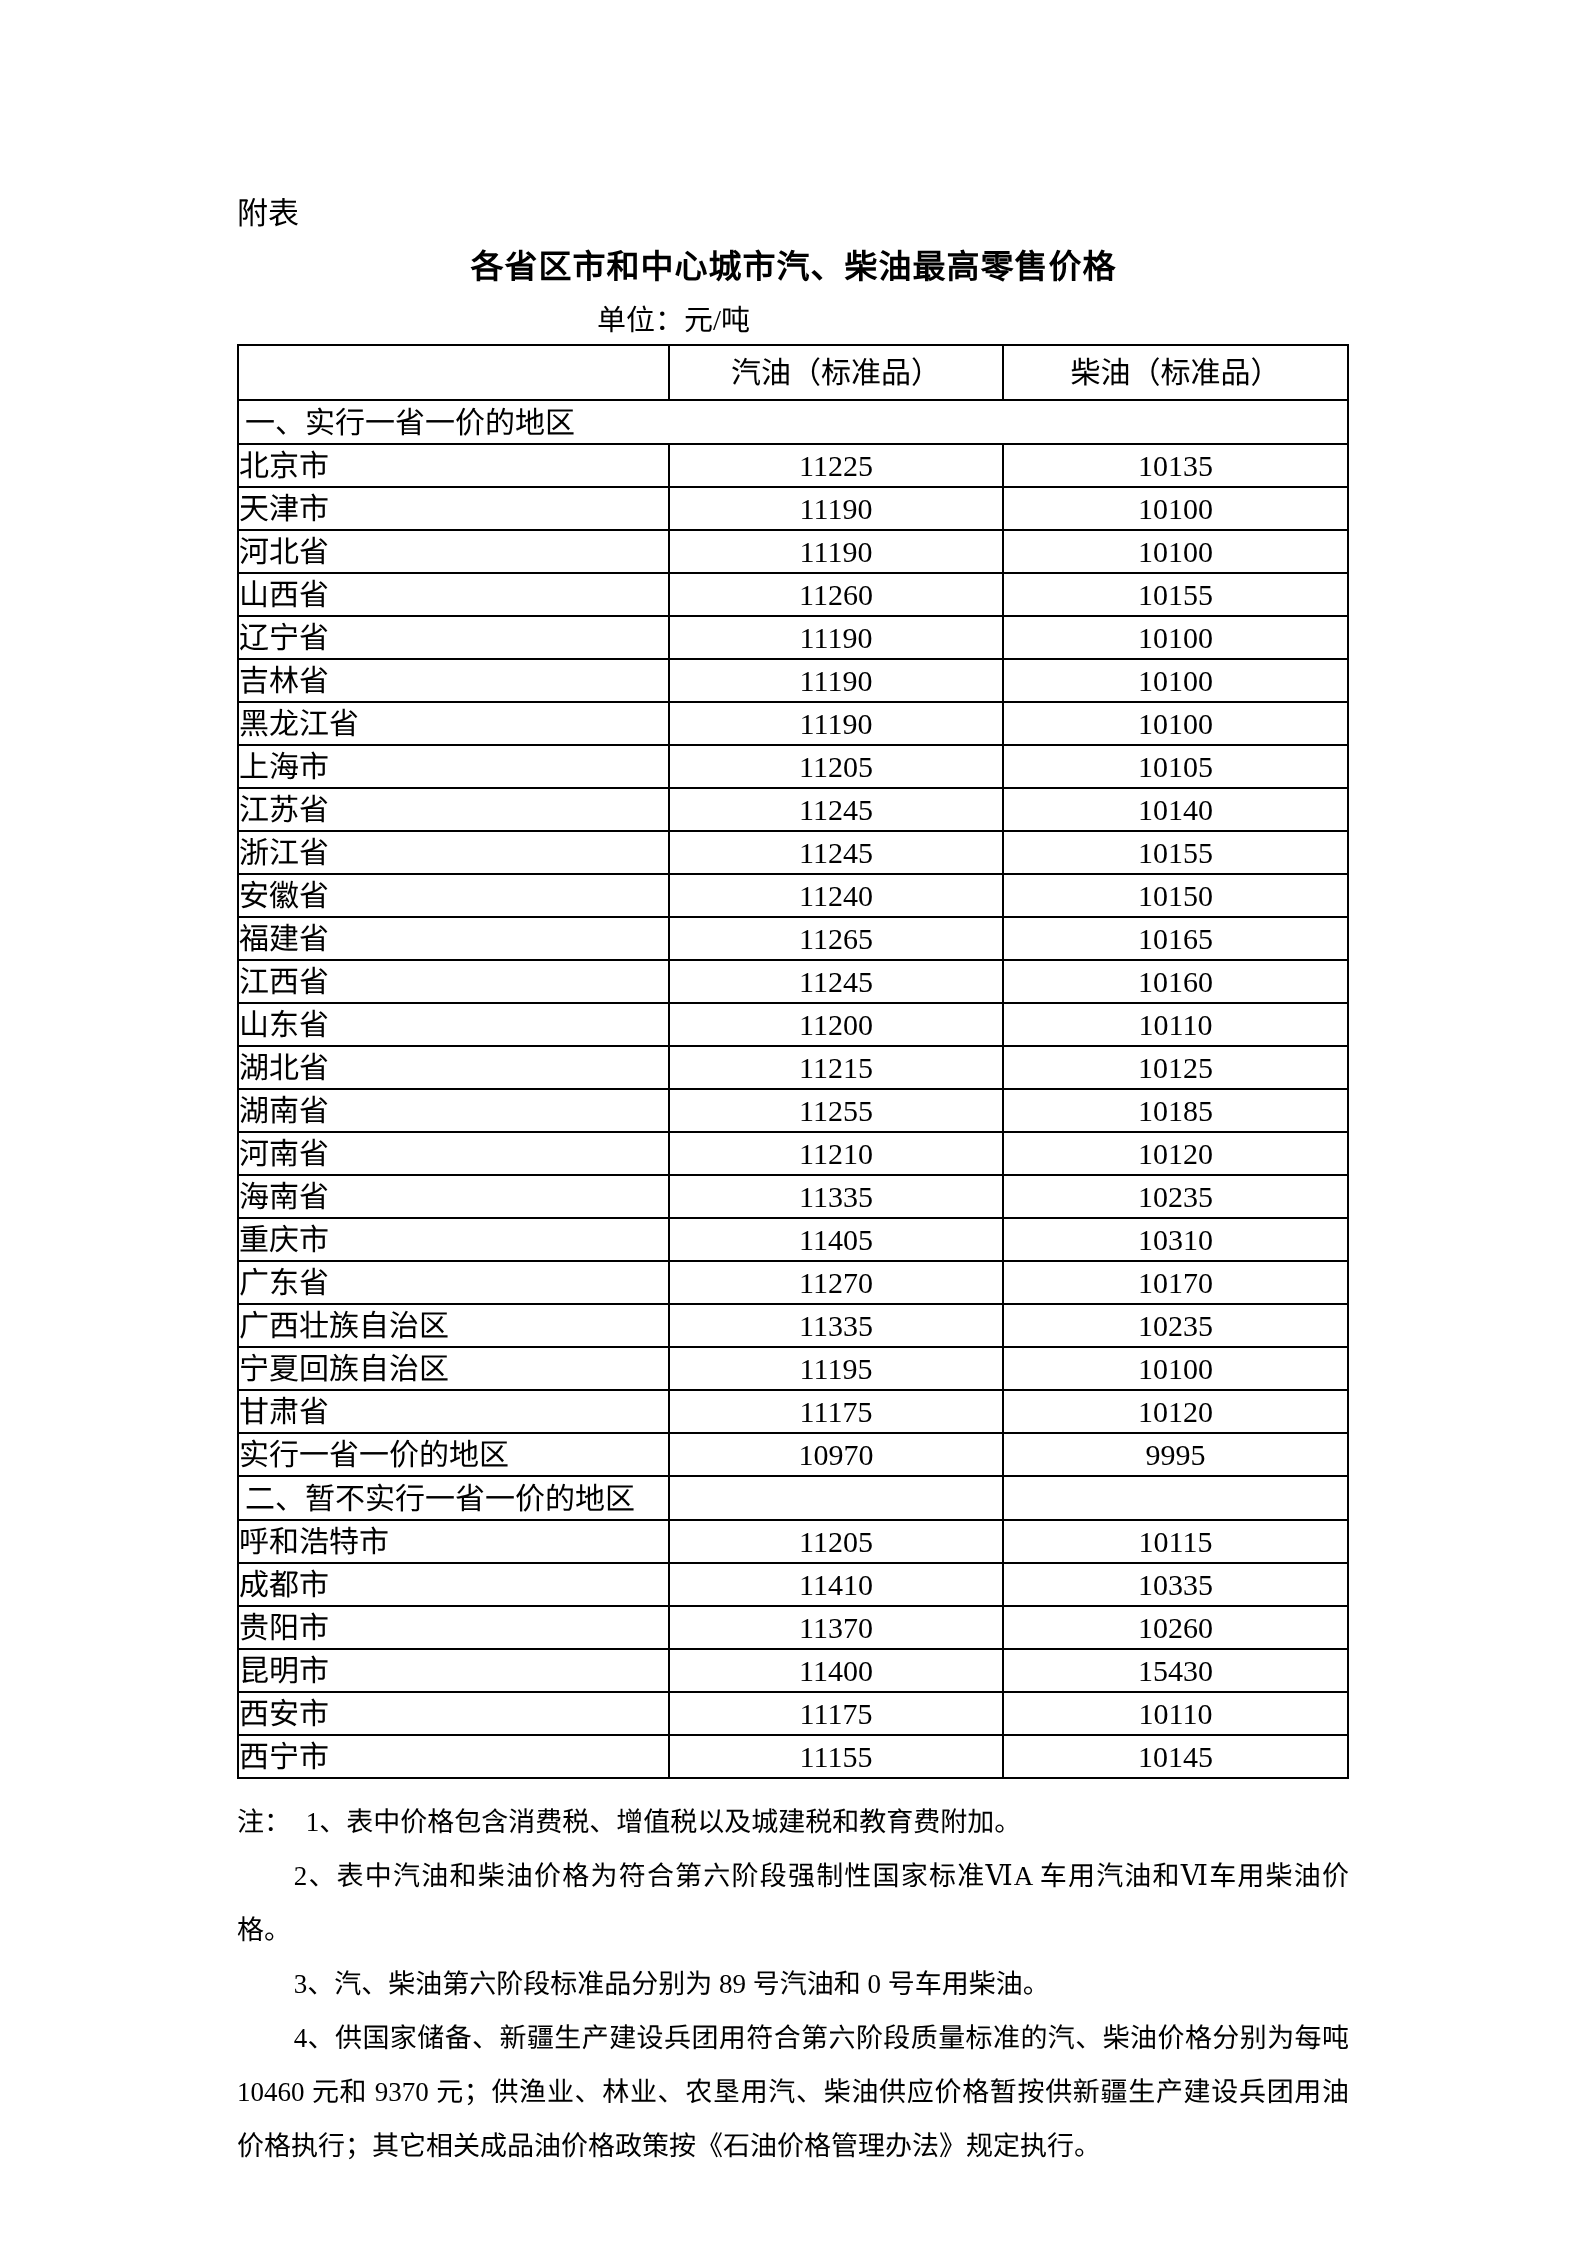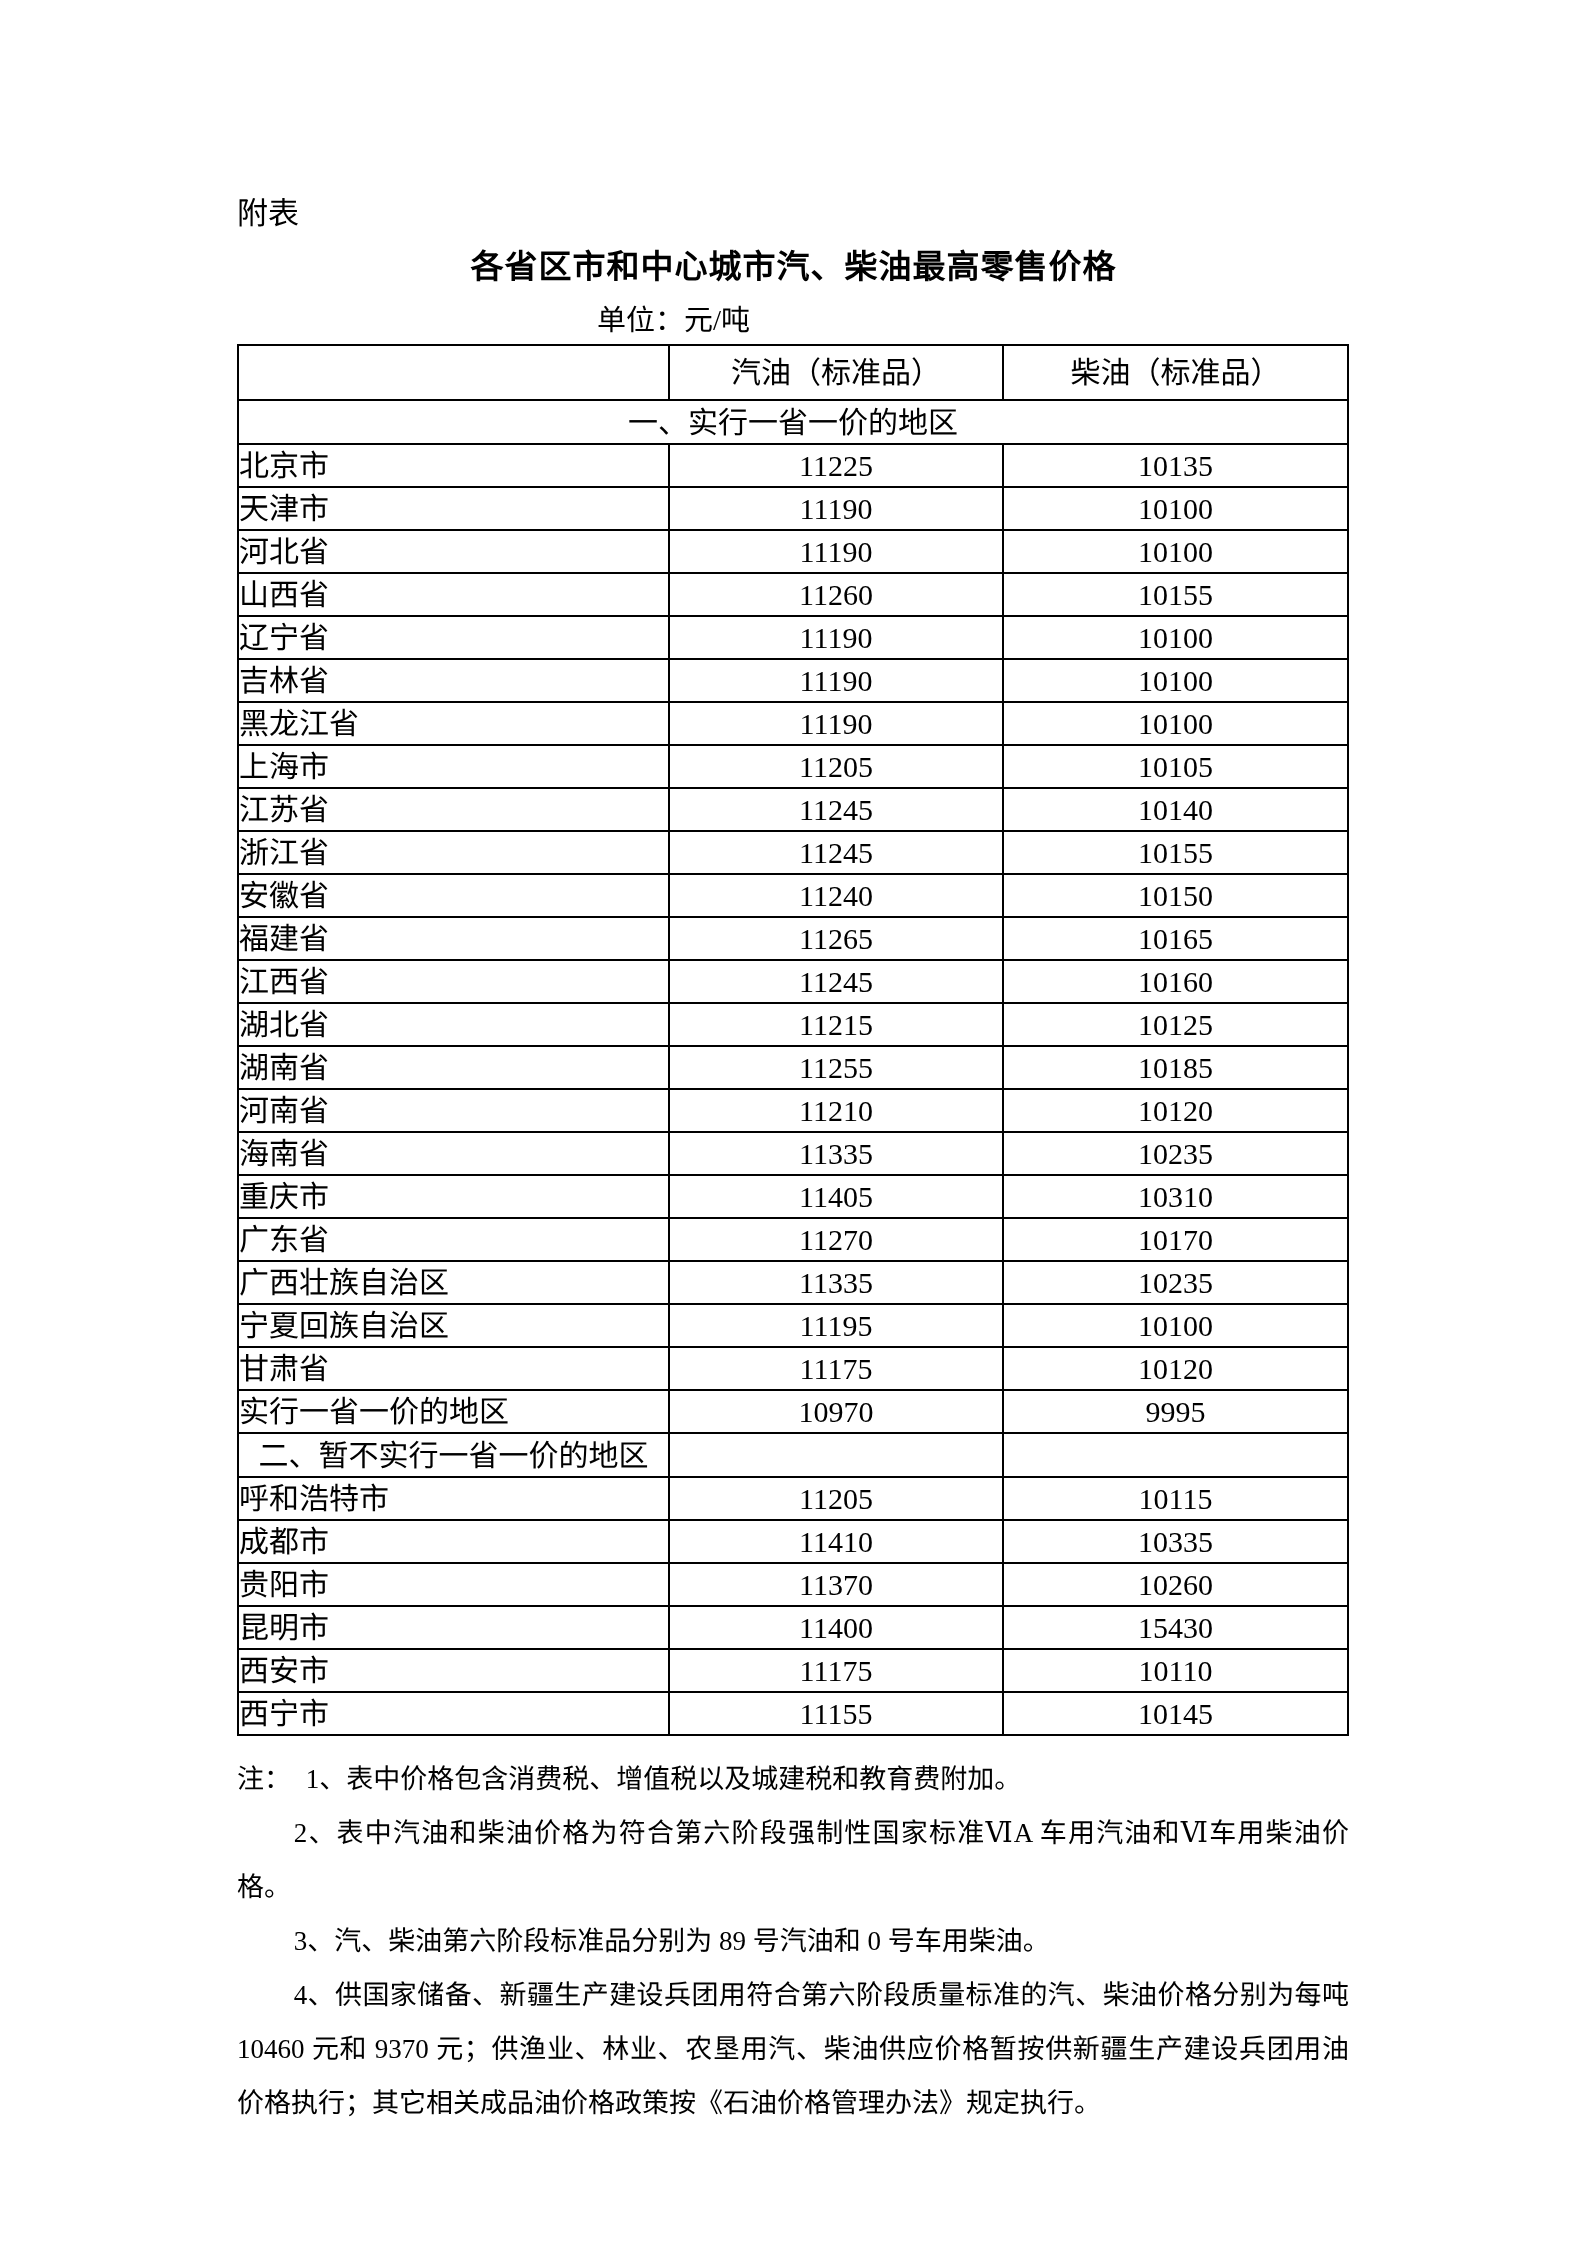--- a/index.html
+++ b/index.html
@@ -65,21 +65,22 @@
     overflow: hidden;
     white-space: nowrap;
   }
   table.price-table th {
     height: 53px;
     font-weight: normal;
     text-align: center;
   }
   tr.section-row td {
     height: 42px;
-    text-align: center;
+    text-align: left;
+    padding-left: 6px;
   }
   td.region-cell {
     height: 41px;
     text-align: left;
     padding-left: 84px;
   }
   td.price-cell {
     height: 41px;
     text-align: center;
   }
@@ -188,20 +189,25 @@
           <td class="region-cell">福建省</td>
           <td class="price-cell">11265</td>
           <td class="price-cell">10165</td>
         </tr>
         <tr>
           <td class="region-cell">江西省</td>
           <td class="price-cell">11245</td>
           <td class="price-cell">10160</td>
         </tr>
         <tr>
+          <td class="region-cell">山东省</td>
+          <td class="price-cell">11200</td>
+          <td class="price-cell">10110</td>
+        </tr>
+        <tr>
           <td class="region-cell">湖北省</td>
           <td class="price-cell">11215</td>
           <td class="price-cell">10125</td>
         </tr>
         <tr>
           <td class="region-cell">湖南省</td>
           <td class="price-cell">11255</td>
           <td class="price-cell">10185</td>
         </tr>
         <tr>

